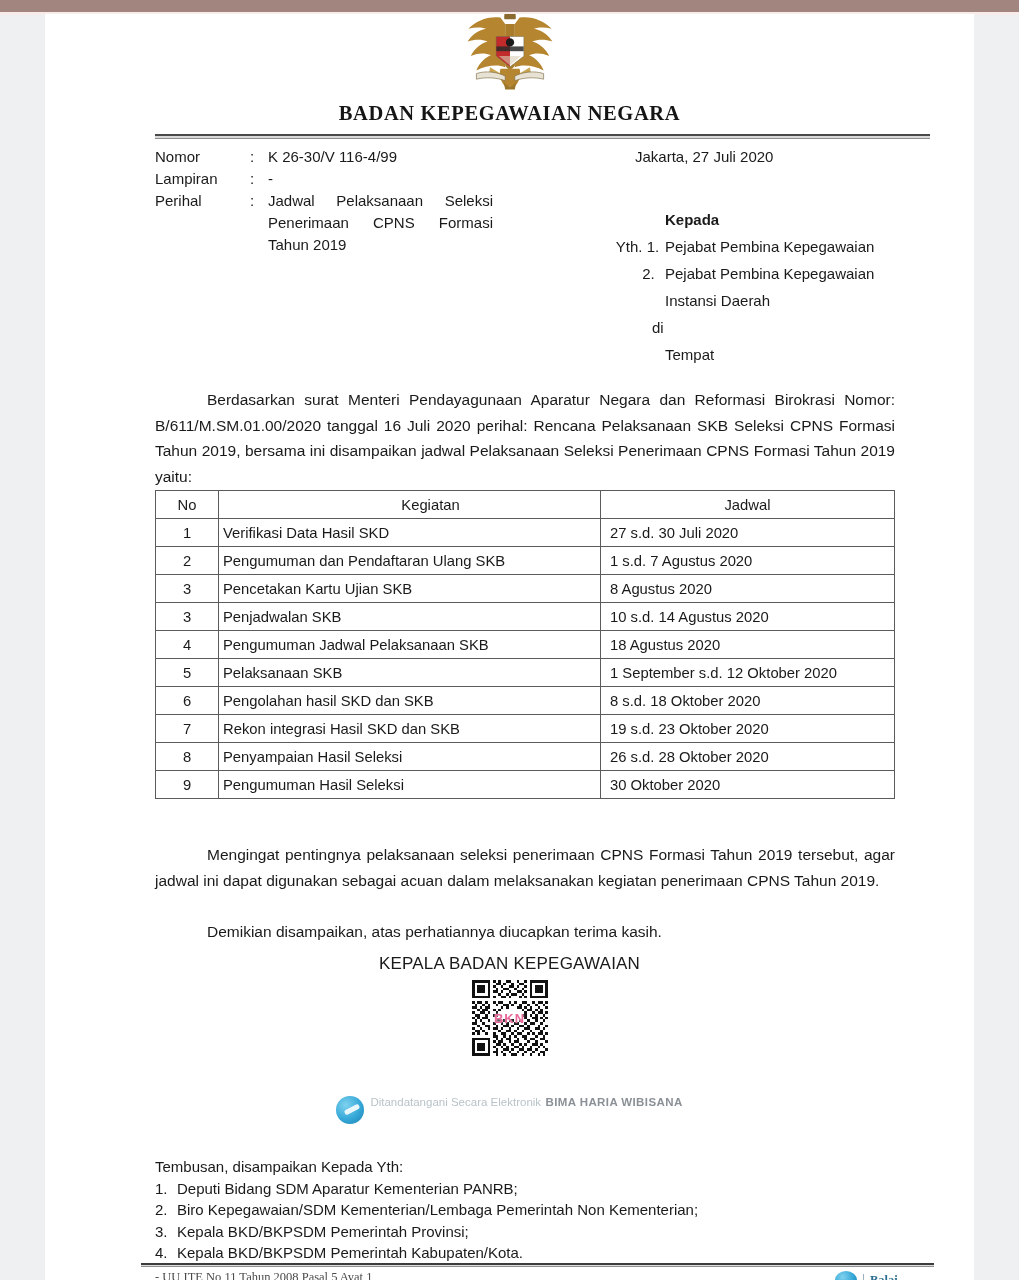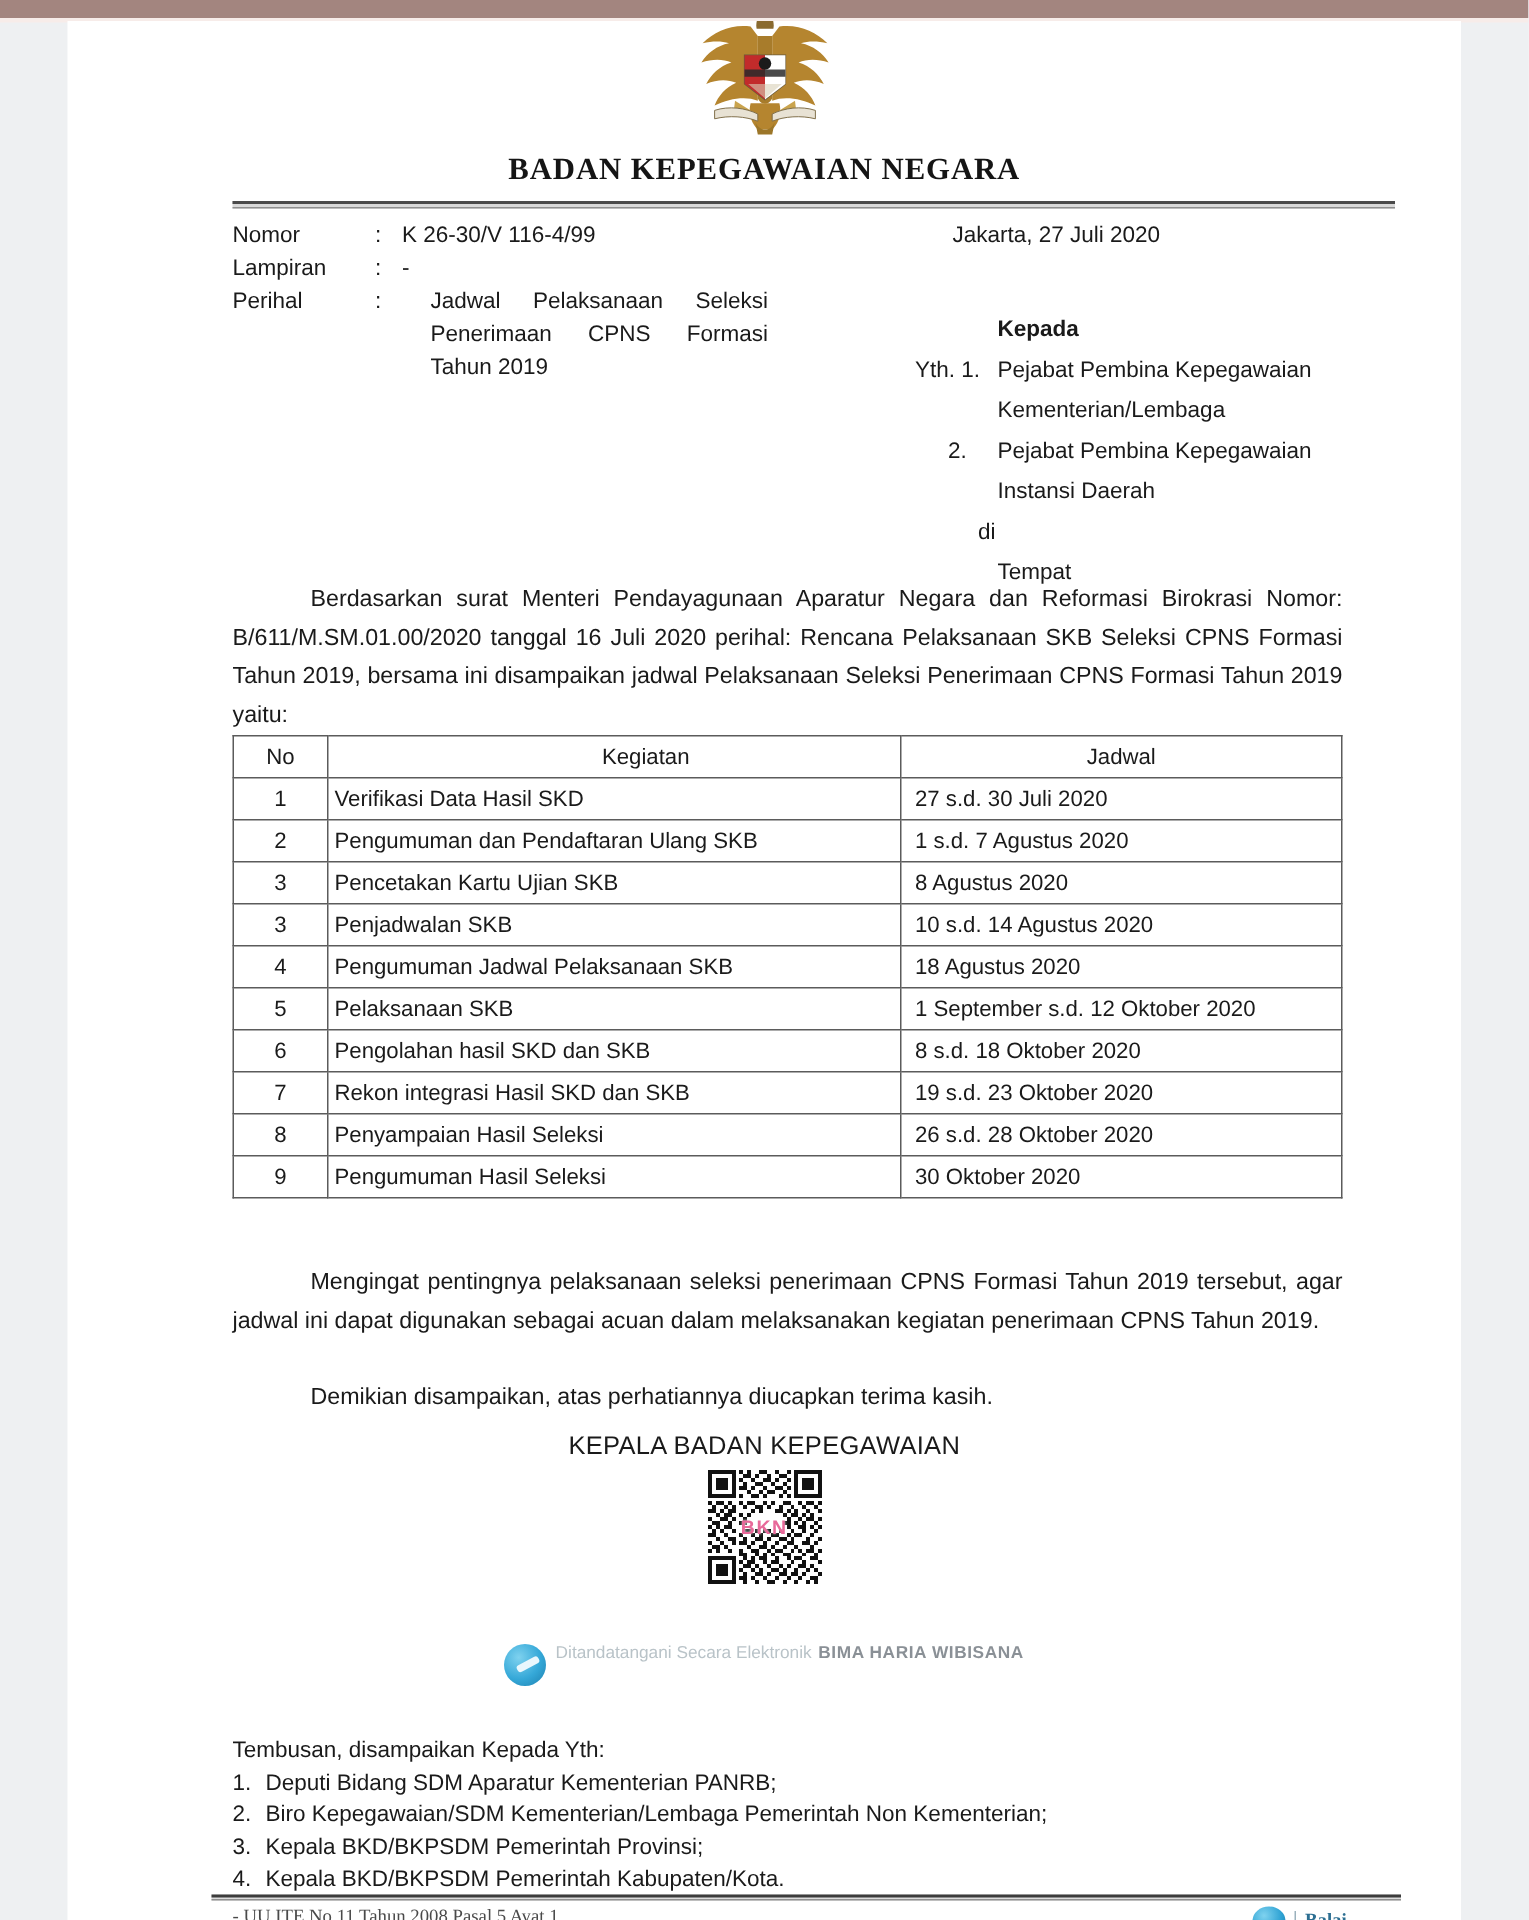--- a/index.html
+++ b/index.html
@@ -69,39 +69,38 @@
   #ref-block { top: 132px; }
   .ref-row { display: flex; line-height: 22px; font-size: 15px; }
   .ref-label { width: 95px; flex: 0 0 95px; }
   .ref-colon { width: 18px; flex: 0 0 18px; }
   .ref-value { flex: 1; }
   .ref-subject {
     width: 225px;
     text-align: justify;
     text-align-last: left;
     line-height: 22px;
-    margin-left: 19px;
   }
   #place-date {
     position: absolute;
     top: 132px; left: 590px;
     font-size: 15px; line-height: 22px;
     white-space: nowrap;
   }
 
   
   #addressee {
     position: absolute;
     top: 192px; left: 565px;
     font-size: 15px; line-height: 27px;
     width: 360px;
   }
   #addressee .kepada { margin-left: 55px; font-weight: bold; }
   .addr-item { display: flex; }
-  .addr-pref { width: 55px; flex: 0 0 55px; text-align: left; white-space: pre; }
+  .addr-pref { width: 55px; flex: 0 0 55px; text-align: center; white-space: pre; }
   .addr-text { flex: 1; }
   .addr-cont { margin-left: 55px; }
   #addressee .di { margin-left: 42px; }
   #addressee .tempat { margin-left: 55px; }
 
   
   .para {
     font-size: 15.5px;
     line-height: 25.5px;
     text-align: justify;
@@ -282,21 +281,20 @@
     </div>
 
     <div id="place-date">Jakarta,  27 Juli 2020</div>
 
     <div id="addressee">
       <div class="kepada">Kepada</div>
       <div class="addr-item">
         <span class="addr-pref">Yth. 1.</span>
         <span class="addr-text">Pejabat Pembina Kepegawaian</span>
       </div>
-      <div class="addr-cont">Kementerian/Lembaga</div>
       <div class="addr-item">
         <span class="addr-pref" style="padding-left:22px">2.</span>
         <span class="addr-text">Pejabat Pembina Kepegawaian</span>
       </div>
       <div class="addr-cont">Instansi Daerah</div>
       <div class="di">di</div>
       <div class="tempat">Tempat</div>
     </div>
 
     <div class="inner para" id="para-1">Berdasarkan surat Menteri Pendayagunaan Aparatur Negara dan Reformasi Birokrasi Nomor: B/611/M.SM.01.00/2020 tanggal 16 Juli 2020 perihal: Rencana Pelaksanaan SKB Seleksi CPNS Formasi Tahun 2019, bersama ini disampaikan jadwal Pelaksanaan Seleksi Penerimaan CPNS Formasi Tahun 2019 yaitu:</div>

